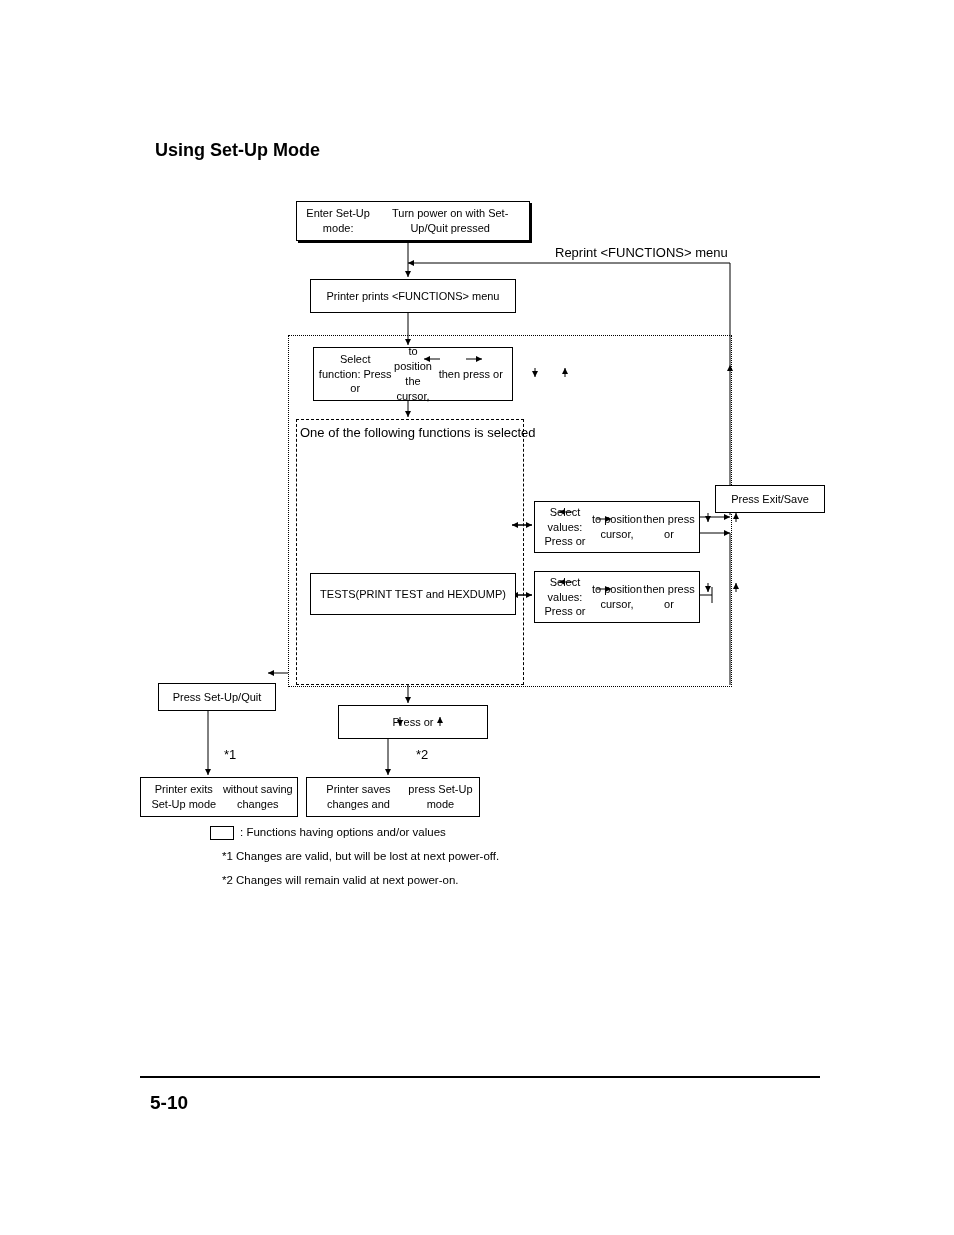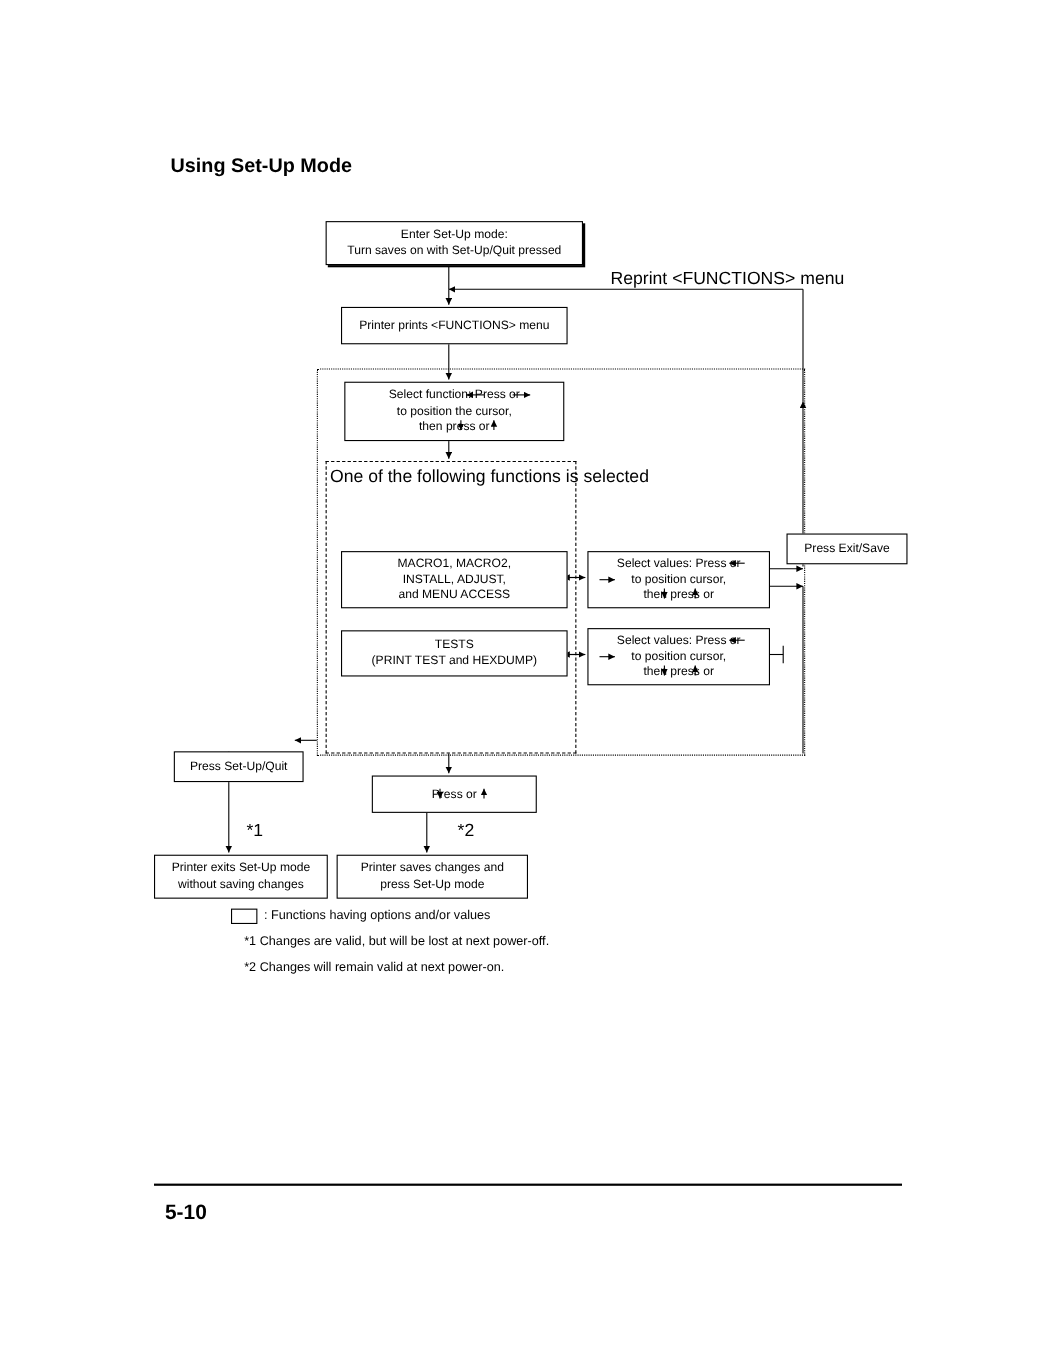--- a/index.html
+++ b/index.html
@@ -28,42 +28,42 @@
     width: 700px;
     height: 700px;
   }
   .box {
     position: absolute;
     background: #fff;
     border: 1px solid #000;
     font-size: 11px;
     text-align: center;
     display: flex;
-    flex-direction: column;
+    flex-direction: row;
     align-items: center;
     justify-content: center;
     line-height: 1.35;
     padding: 2px 4px;
   }
   .shadow {
     box-shadow: 2px 2px 0 #000;
   }
   .dashed-box {
     position: absolute;
     border: 1px dashed #000;
     background: transparent;
   }
   .dotted-box {
     position: absolute;
     border: 1px dotted #000;
     background: transparent;
   }
   .lbl {
     position: absolute;
-    font-size: 16px;
+    font-size: 13px;
     text-align: center;
     width: max-content;
   }
   .hr {
     position: absolute;
     left: 140px;
     width: 680px;
     border-top: 2px solid #000;
   }
   .pagenum {
@@ -134,21 +134,21 @@
 
       <line x1="148" y1="478" x2="128" y2="478" stroke="#000" marker-end="url(#ah)"></line>
       <line x1="68" y1="488" x2="68" y2="580" stroke="#000" marker-end="url(#ah)"></line>
 
     </svg>
 
     <div class="dotted-box" style="left:148px;top:140px;width:442px;height:350px"></div>
 
     <div class="box shadow" style="left:156px;top:6px;width:224px;height:34px">
       <div>Enter Set-Up mode:</div>
-      <div>Turn saves on with Set-Up/Quit pressed</div>
+      <div>Turn power on with Set-Up/Quit pressed</div>
     </div>
 
     <div class="lbl" style="left:415px;top:50px">Reprint &lt;FUNCTIONS&gt; menu</div>
 
     <div class="box" style="left:170px;top:84px;width:196px;height:28px">
       <div>Printer prints &lt;FUNCTIONS&gt; menu</div>
     </div>
 
     <div class="box" style="left:173px;top:152px;width:190px;height:48px">
       <div style="position:relative;width:100%">
@@ -174,25 +174,20 @@
 
     <div class="dashed-box" style="left:156px;top:224px;width:226px;height:264px"></div>
 
     <div class="lbl" style="left:160px;top:230px">One of the following functions is selected</div>
 
 
     <div class="box" style="left:575px;top:290px;width:100px;height:22px">
       <div>Press Exit/Save</div>
     </div>
 
-    <div class="box" style="left:170px;top:306px;width:196px;height:46px">
-      <div>MACRO1, MACRO2,</div>
-      <div>INSTALL, ADJUST,</div>
-      <div>and MENU ACCESS</div>
-    </div>
 
     <div class="box" style="left:394px;top:306px;width:156px;height:46px">
       <div style="position:relative;width:100%">
         <span>Select values:  Press          or</span>
         <svg style="position:absolute;right:16px;top:2px;width:18px;height:10px">
             <line x1="16" y1="5" x2="2" y2="5" stroke="#000" marker-end="url(#ah)"></line>
           </svg>
       </div>
       <div style="position:relative;width:100%">
         <svg style="position:absolute;left:4px;top:2px;width:18px;height:10px">

